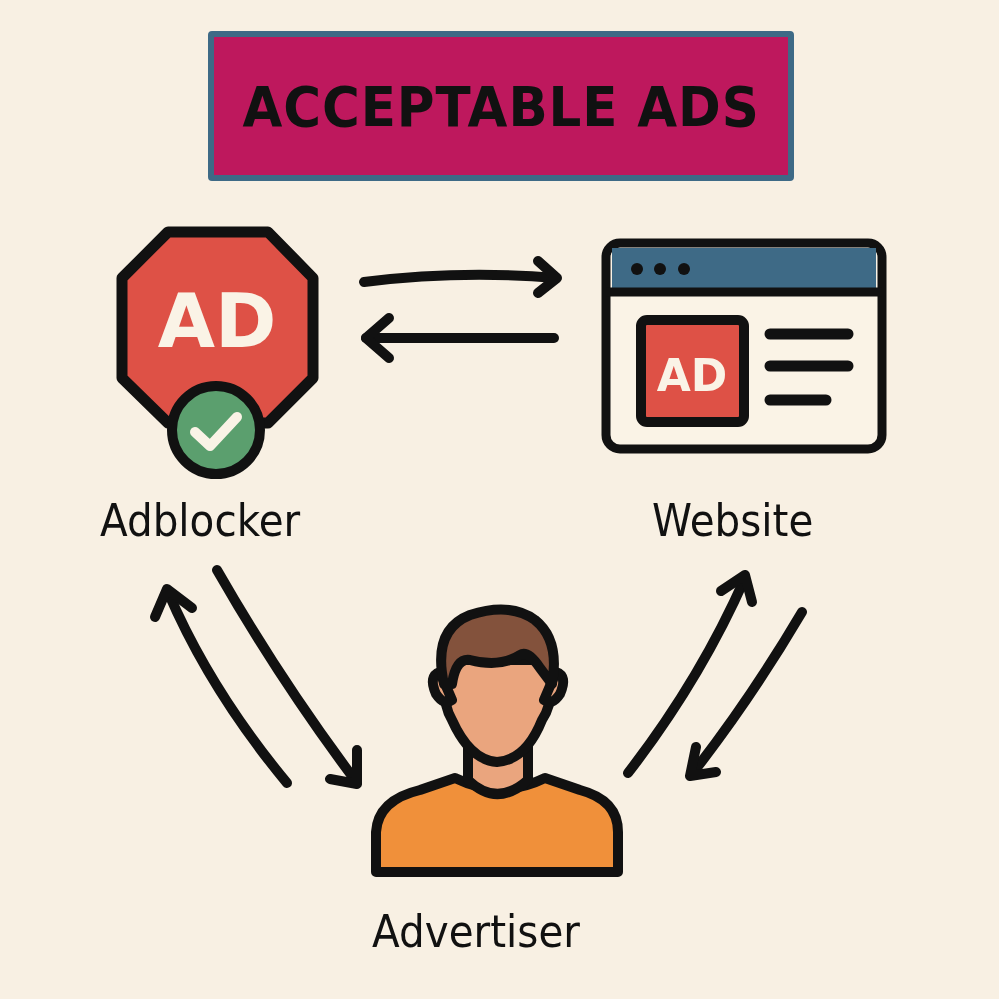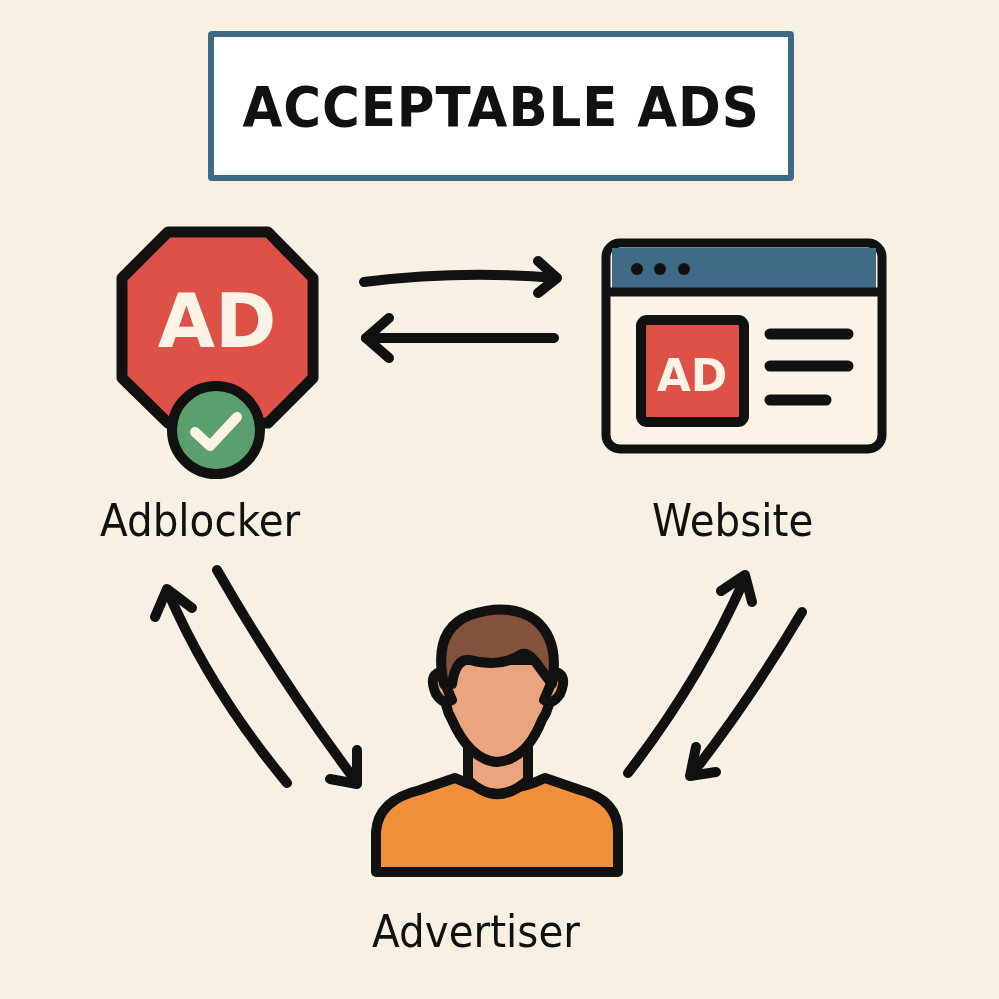--- a/index.html
+++ b/index.html
@@ -1,17 +1,17 @@
 <!DOCTYPE html>
 <html><head>
 <meta charset="utf-8">
 <style>
   html,body{margin:0;padding:0;}
   body{width:999px;height:999px;background:#f8f0e3;position:relative;overflow:hidden;font-family:"Liberation Sans",sans-serif;}
-  .title-box{position:absolute;left:208px;top:31px;width:574px;height:138px;border:6px solid #3e6a86;border-radius:4px;background:#ffffff;box-sizing:content-box;display:flex;align-items:center;justify-content:center;}
+  .title-box{position:absolute;left:208px;top:31px;width:574px;height:138px;border:6px solid #3e6a86;border-radius:4px;background:#be185d;box-sizing:content-box;display:flex;align-items:center;justify-content:center;}
   .title-box span{font-family:"DejaVu Sans",sans-serif;font-weight:bold;font-size:56px;color:#111;letter-spacing:1px;transform:scaleX(0.92);display:inline-block;}
   .label{position:absolute;font-family:"DejaVu Sans",sans-serif;font-size:44px;color:#111;transform:scaleX(0.92);transform-origin:left center;white-space:nowrap;}
   svg{position:absolute;left:0;top:0;}
 </style>
 </head>
 <body>
 
 <div class="title-box">
   <span>ACCEPTABLE ADS</span>
 </div>

